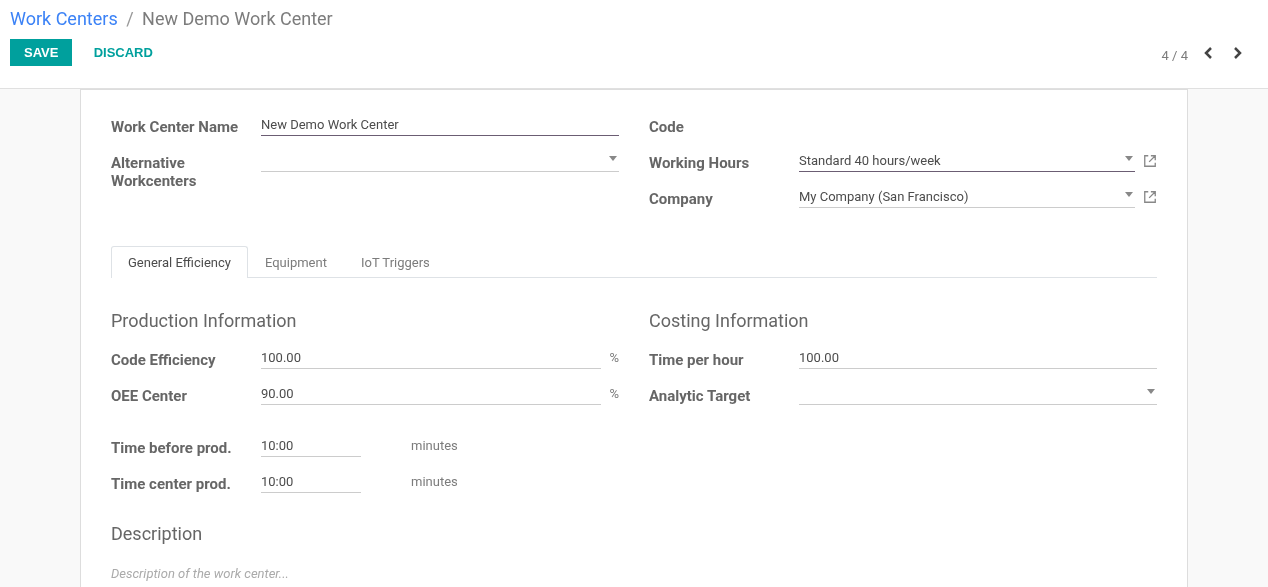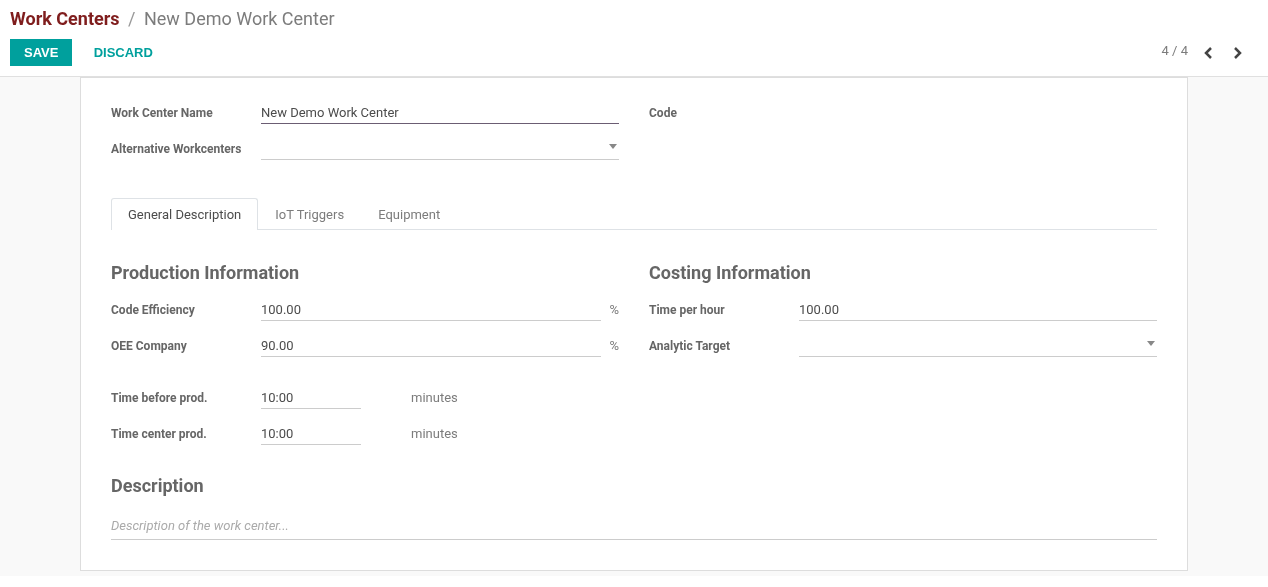--- a/index.html
+++ b/index.html
@@ -1,54 +1,54 @@
 <!DOCTYPE html>
 <html><head>
   <meta charset="utf-8">
   <style>
     * { box-sizing: border-box; margin: 0; padding: 0; }
     body { font-family: -apple-system, BlinkMacSystemFont, 'Segoe UI', Roboto, sans-serif; font-size: 13px; color: #4c4c4c; background: #fff; }
     
     .header { padding: 8px 10px 0; }
     .breadcrumb { font-size: 18px; color: #7c7c7c; margin-bottom: 10px; }
-    .breadcrumb a { color: #7f1d1d; text-decoration: none; font-weight: 700; }
+    .breadcrumb a { color: #3b82f6; text-decoration: none; font-weight: 400; }
     .breadcrumb .sep { margin: 0 4px; color: #999; }
     
-    .controls-row { display: flex; justify-content: space-between; align-items: center; padding: 0 0 10px; }
+    .controls-row { display: flex; justify-content: space-between; align-items: center; padding: 0 0 22px; }
     .btn-save { background: #00a09d; color: #fff; border: none; padding: 6px 14px; font-weight: 700; font-size: 13px; cursor: pointer; }
     .btn-discard { background: transparent; color: #00a09d; border: none; padding: 6px 14px; font-weight: 700; font-size: 13px; cursor: pointer; margin-left: 4px; }
-    .pager { display: flex; align-items: flex-start; gap: 10px; color: #7c7c7c; font-size: 13px; margin-right: 10px;}
+    .pager { display: flex; align-items: flex-end; gap: 10px; color: #7c7c7c; font-size: 13px; margin-right: 10px;}
     .pager-arrow { cursor: pointer; padding: 4px; display: inline-flex; }
     .pager-arrow svg { width: 12px; height: 12px; }
     
     .form-sheet-bg { background: #f9f9f9; border-top: 1px solid #e0e0e0; padding: 0; min-height: 500px; }
     .form-sheet { background: #fff; max-width: 1108px; margin: 0 auto; border: 1px solid #ddd; padding: 24px 30px 30px; }
     
     .o_group { display: flex; gap: 30px; margin-bottom: 16px; }
     .o_group > .o_inner_group { flex: 1; }
     .o_field_row { display: flex; align-items: flex-start; margin-bottom: 10px; min-height: 26px; }
-    .o_form_label { width: 150px; flex-shrink: 0; font-weight: 700; color: #666; padding-top: 4px; font-size: 12px; }
+    .o_form_label { width: 150px; flex-shrink: 0; font-weight: 700; color: #666; padding-top: 4px; font-size: 15px; }
     .o_field_widget { flex: 1; position: relative; }
     .o_input { width: 100%; border: none; border-bottom: 1px solid #ccc; padding: 3px 0; font-size: 13px; color: #4c4c4c; background: transparent; outline: none; font-family: inherit;}
     .o_input.required { border-bottom-color: #6b5d73; border-bottom-width: 1px; }
     .with-caret { padding-right: 18px; }
     .caret-down { position: absolute; right: 2px; top: 6px; width: 0; height: 0; border-left: 4px solid transparent; border-right: 4px solid transparent; border-top: 5px solid #888; pointer-events: none; }
     .ext-link { margin-left: 8px; cursor: pointer; color: #888; display: inline-flex; }
     .ext-link svg { width: 14px; height: 14px; }
     .field-with-ext { display: flex; align-items: center; }
     .field-with-ext .o_field_widget { flex: 1; }
     .suffix { margin-left: 8px; color: #7c7c7c; font-size: 13px; padding-top: 3px; }
     
     .nav-tabs { display: flex; border-bottom: 1px solid #dee2e6; margin-top: 24px; margin-bottom: 0; }
     .nav-tab { padding: 8px 16px; border: 1px solid transparent; border-bottom: none; cursor: pointer; color: #7c7c7c; margin-bottom: -1px; font-size: 13px; }
     .nav-tab.active { border-color: #dee2e6; border-bottom-color: #fff; background: #fff; color: #4c4c4c; border-radius: 3px 3px 0 0;}
     
     .tab-content { padding: 24px 0 0; }
     
-    h2.section-title { font-size: 18px; font-weight: 700; color: #666; margin: 8px 0 16px; }
+    h2.section-title { font-size: 18px; font-weight: 400; color: #666; margin: 8px 0 16px; }
     
     .narrow-input { max-width: 100px; }
     
     .spacer { height: 16px; }
     
     .desc-input { width: 100%; border: none; border-bottom: 1px solid #ccc; padding: 6px 0; font-size: 13px; font-style: italic; color: #999; outline: none; font-family: inherit; }
     .desc-input::placeholder { color: #aaa; font-style: italic; }
   </style>
 </head>
 <body>
@@ -96,43 +96,71 @@
           <div class="o_field_widget">
             <input class="o_input with-caret" type="text" value="" style="">
             <span class="caret-down"></span>
           </div>
         </div>
       </div>
       <div class="o_inner_group">
         <div class="o_field_row">
           <label class="o_form_label">Code</label>
         </div>
+        <div class="o_field_row">
+          <label class="o_form_label">Working Hours</label>
+          <div class="field-with-ext" style="flex:1;">
+            <div class="o_field_widget">
+              <input class="o_input required with-caret" type="text" value="Standard 40 hours/week" style="">
+              <span class="caret-down"></span>
+            </div>
+            <span class="ext-link">
+              <svg viewBox="0 0 16 16">
+                  <path d="M6 2H2v12h12v-4M9 2h5v5M14 2L7 9" stroke="#888" stroke-width="1.5" fill="none"></path>
+                </svg>
+            </span>
+          </div>
+        </div>
+        <div class="o_field_row">
+          <label class="o_form_label">Company</label>
+          <div class="field-with-ext" style="flex:1;">
+            <div class="o_field_widget">
+              <input class="o_input with-caret" type="text" value="My Company (San Francisco)" style="">
+              <span class="caret-down"></span>
+            </div>
+            <span class="ext-link">
+              <svg viewBox="0 0 16 16">
+                  <path d="M6 2H2v12h12v-4M9 2h5v5M14 2L7 9" stroke="#888" stroke-width="1.5" fill="none"></path>
+                </svg>
+            </span>
+          </div>
+        </div>
       </div>
     </div>
 
     <div class="nav-tabs">
-      <div class="nav-tab active">General Description</div>
+      <div class="nav-tab active">General Efficiency</div>
+      <div class="nav-tab">Equipment</div>
       <div class="nav-tab">IoT Triggers</div>
-      <div class="nav-tab">Equipment</div>
     </div>
 
     <div class="tab-content">
       <div class="o_group">
         <div class="o_inner_group">
           <h2 class="section-title">Production Information</h2>
 
           <div class="o_field_row">
             <label class="o_form_label">Code Efficiency</label>
             <div class="o_field_widget">
               <input class="o_input" type="text" value="100.00" style="">
             </div>
             <span class="suffix">%</span>
           </div>
           <div class="o_field_row">
-            <label class="o_form_label">OEE Company</label>
+            <label class="o_form_label">OEE Center</label>
             <div class="o_field_widget">
               <input class="o_input" type="text" value="90.00" style="">
             </div>
             <span class="suffix">%</span>
           </div>
 
           <div class="spacer"></div>
 
           <div class="o_field_row">
             <label class="o_form_label">Time before prod.</label>

